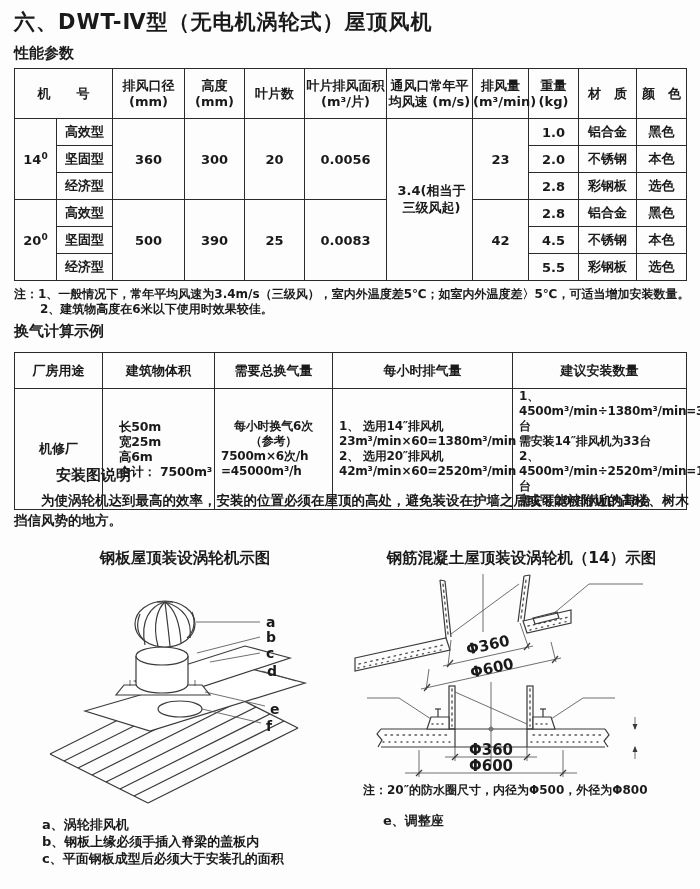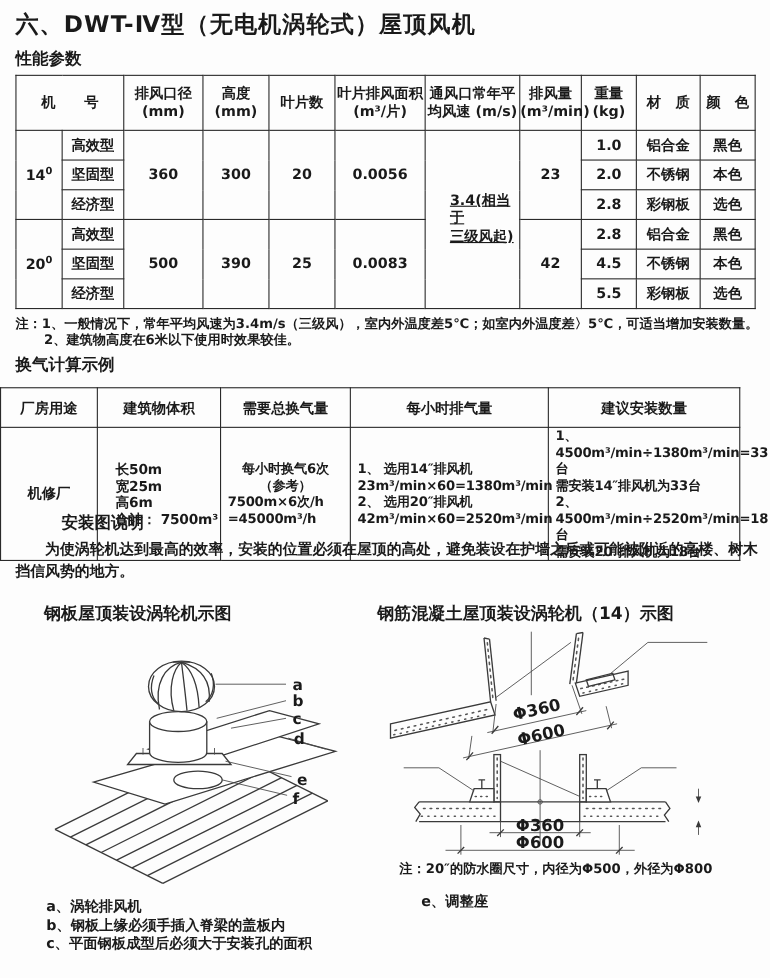--- a/index.html
+++ b/index.html
@@ -15,34 +15,34 @@
   #sec2{left:14px;top:322px;}
   #sec3{left:14px;top:466px;padding-left:42px;}
 
   table{border-collapse:collapse;table-layout:fixed;background:#fdfdfd;}
   th,td{border:1.5px solid #2a2a2a;text-align:center;vertical-align:middle;padding:0;font-weight:bold;}
   .t1{left:14px;top:68px;width:672px;font-size:13px;}
   .t1 thead tr{height:50px;}
   .t1 tbody tr{height:27px;}
   .t1 th{font-size:13px;line-height:1.2;}
   .t1 sup{font-size:9px;}
-  .wind-cell{text-align:left;padding-left:22px;line-height:1.25;text-decoration:underline;}
-  .t2{left:0;top:352px;width:672px;font-size:13px;}
+  .wind-cell{text-align:center;padding-left:4px;line-height:1.25;}
+  .t2{left:14px;top:352px;width:672px;font-size:13px;}
   .t2 thead tr{height:36px;}
   .t2 tbody tr{height:66px;}
   .t2 td .ln{line-height:15px;text-align:left;padding-left:6px;font-size:12px;letter-spacing:-0.2px;}
   .t2 td .ln.center{text-align:center;padding-left:0;}
   .t2 td.vol .ln{padding-left:16px;font-size:12.5px;}
 
   .notes{left:14px;top:287px;width:680px;font-size:12px;line-height:15px;}
   .notes .note2{margin-left:26px;}
 
   .install-p{left:14px;top:490px;width:676px;font-size:13.5px;line-height:20px;text-indent:2em;margin:0;}
 
-  .diag-title{font-size:15.5px;margin:0;}
+  .diag-title{font-size:15.5px;text-align:center;margin:0;}
   #dtitle-left{left:40px;top:548px;width:290px;}
   #dtitle-right{left:343px;top:548px;width:357px;}
 
   #svg-left{left:40px;top:576px;}
   #svg-right{left:343px;top:574px;}
 
   .drw{stroke:#3a3a3a;stroke-width:1.2;fill:none;}
   .drw-thin{stroke:#4a4a4a;stroke-width:0.8;fill:none;}
   .fillw{fill:#ffffff;stroke:#3a3a3a;stroke-width:1.2;}
   .dots{stroke:#555;stroke-width:1.4;fill:none;stroke-linecap:round;}

